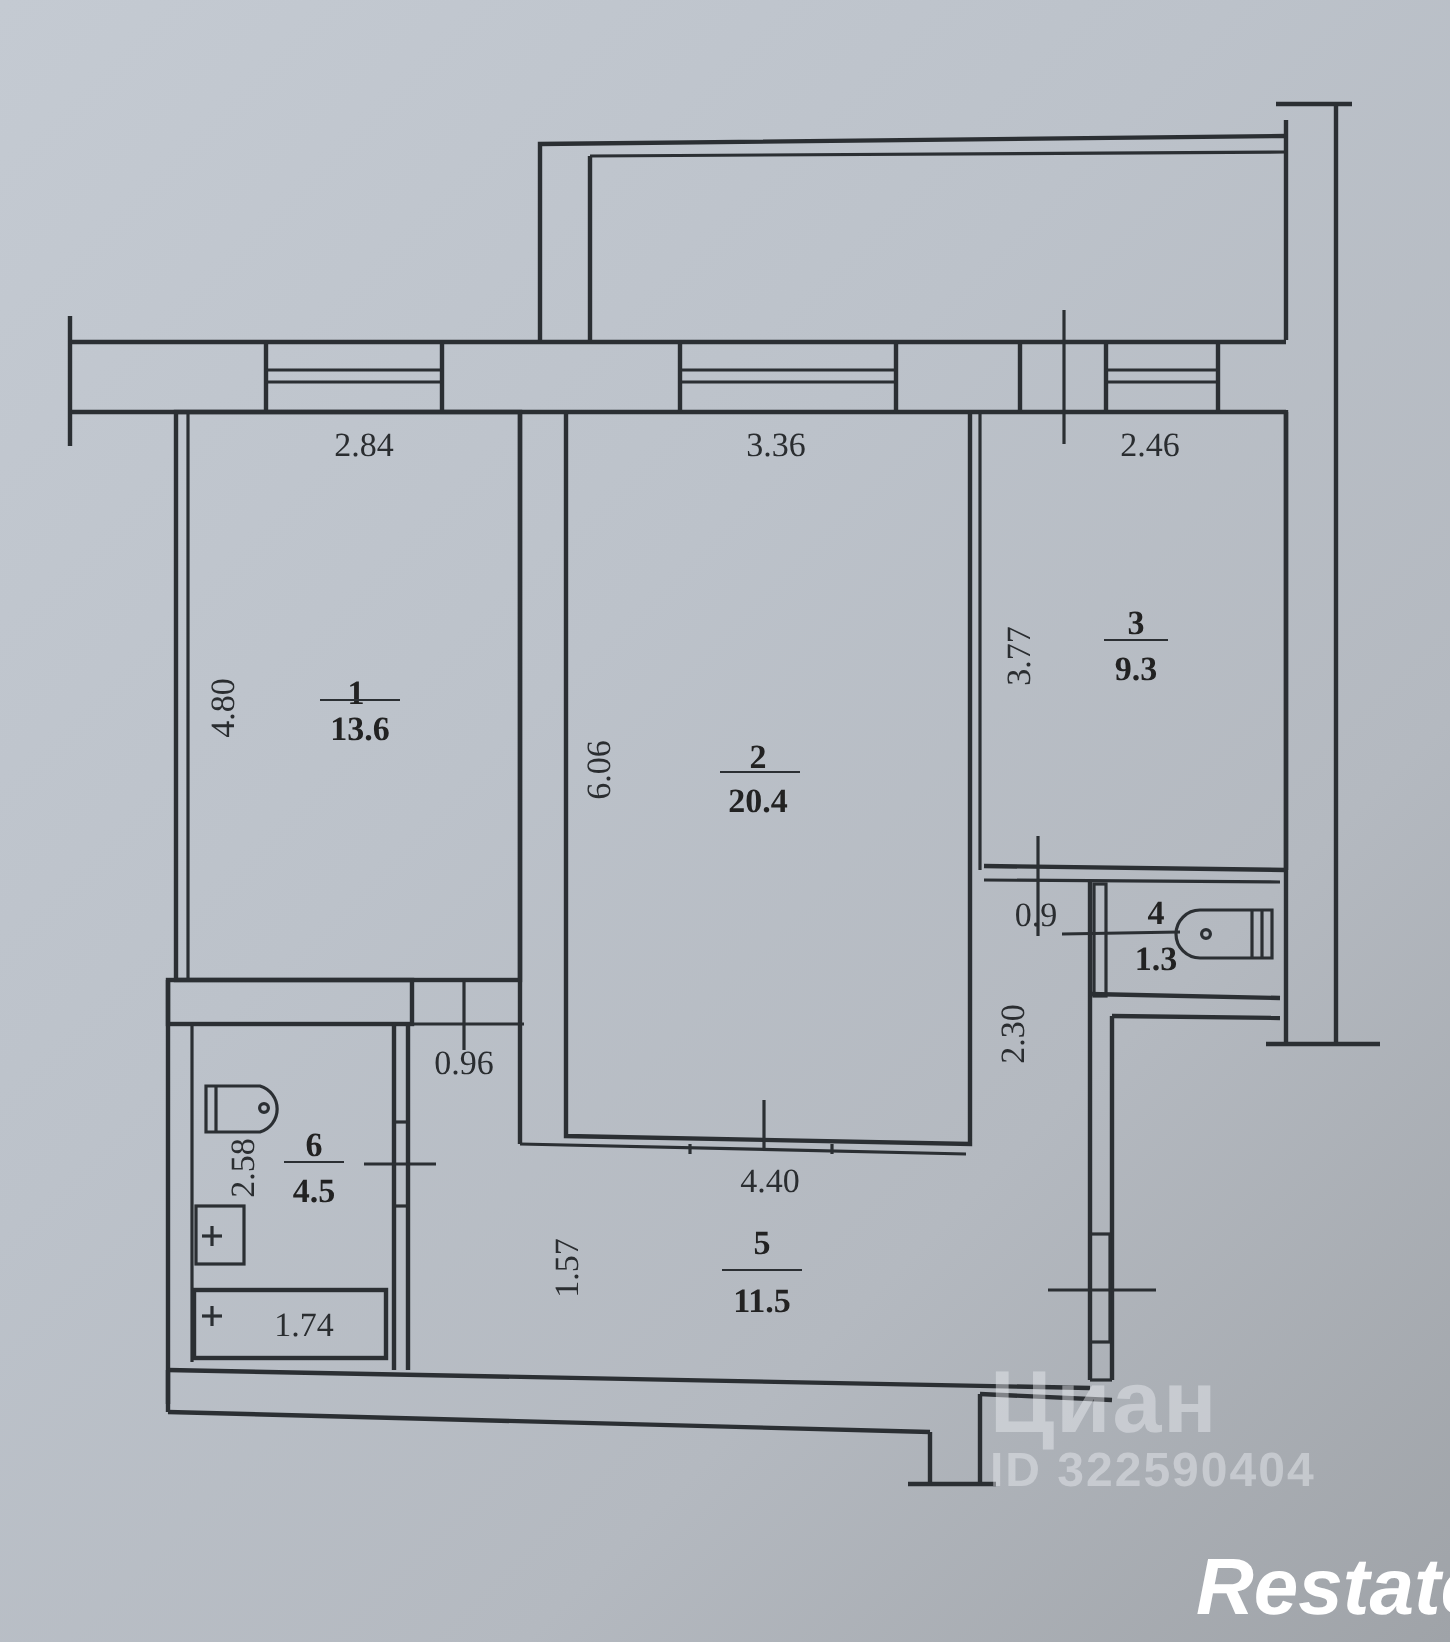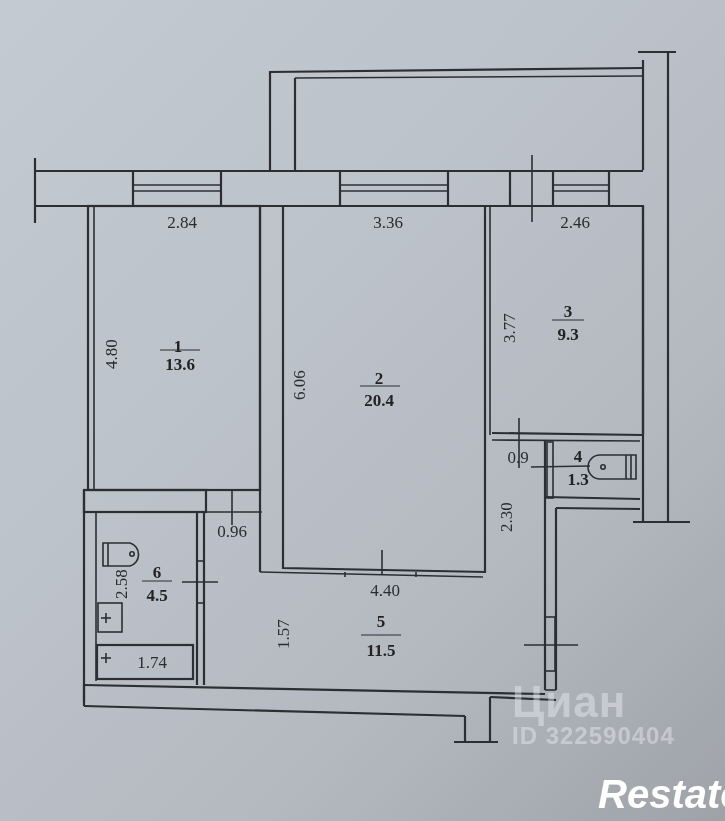--- a/index.html
+++ b/index.html
@@ -8,21 +8,21 @@
       background: linear-gradient(135deg, #c4cad2 0%, #bcc2ca 40%, #b4b9c0 70%, #9fa3a8 100%);
       font-family: "Liberation Serif", serif;
       position: relative;
     }
     #plan { position: absolute; left: 0; top: 0; }
     .wall { fill: none; stroke: #2b2f33; stroke-width: 2.2; }
     .thin { fill: none; stroke: #2b2f33; stroke-width: 1.6; }
     .dim { font-family: "Liberation Serif", serif; font-size: 17px; fill: #2a2d30; }
     .num { font-family: "Liberation Serif", serif; font-size: 17px; fill: #222; font-weight: bold; }
     .watermark {
-      position: absolute; left: 512px; top: 680px;
+      position: absolute; left: 495px; top: 680px;
       color: rgba(235,238,242,0.45); font-family: "Liberation Sans", sans-serif;
       font-weight: bold;
     }
     .watermark .brand { font-size: 44px; line-height: 44px; letter-spacing: 1px; }
     .watermark .id { font-size: 24px; letter-spacing: 1px; margin-top: -2px; }
     .logo {
       position: absolute; left: 598px; top: 772px;
       font-family: "Liberation Sans", sans-serif; font-style: italic; font-weight: bold;
       font-size: 40px; color: #ffffff; line-height: 44px;
     }

